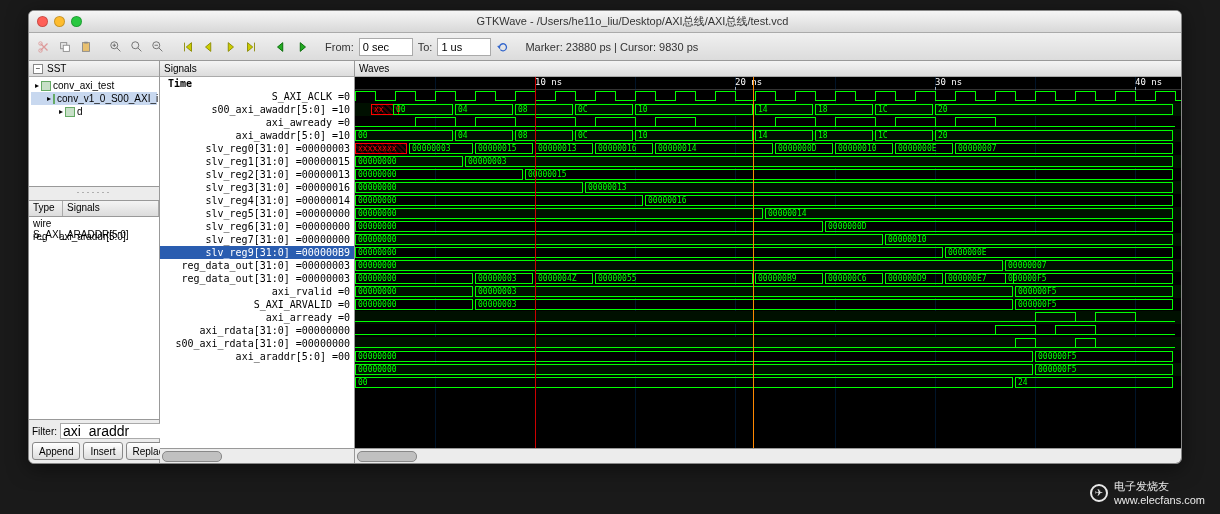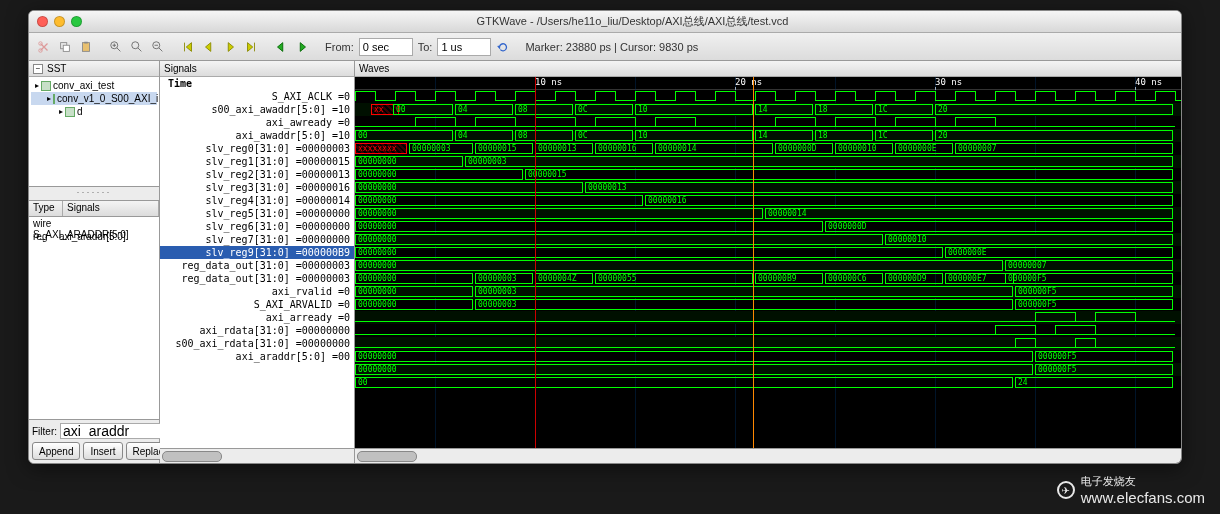--- a/index.html
+++ b/index.html
@@ -508,15 +508,15 @@
         </div>
     </div>
 
   </div>
 </div>
 
 <div class="watermark">
   <div class="wm-ic">✈</div>
   <div>
     <div>电子发烧友</div>
-    <div style="font-size:15px">www.elecfans.com</div>
+    <div style="font-size:11px">www.elecfans.com</div>
   </div>
 </div>
 
 </body></html>

